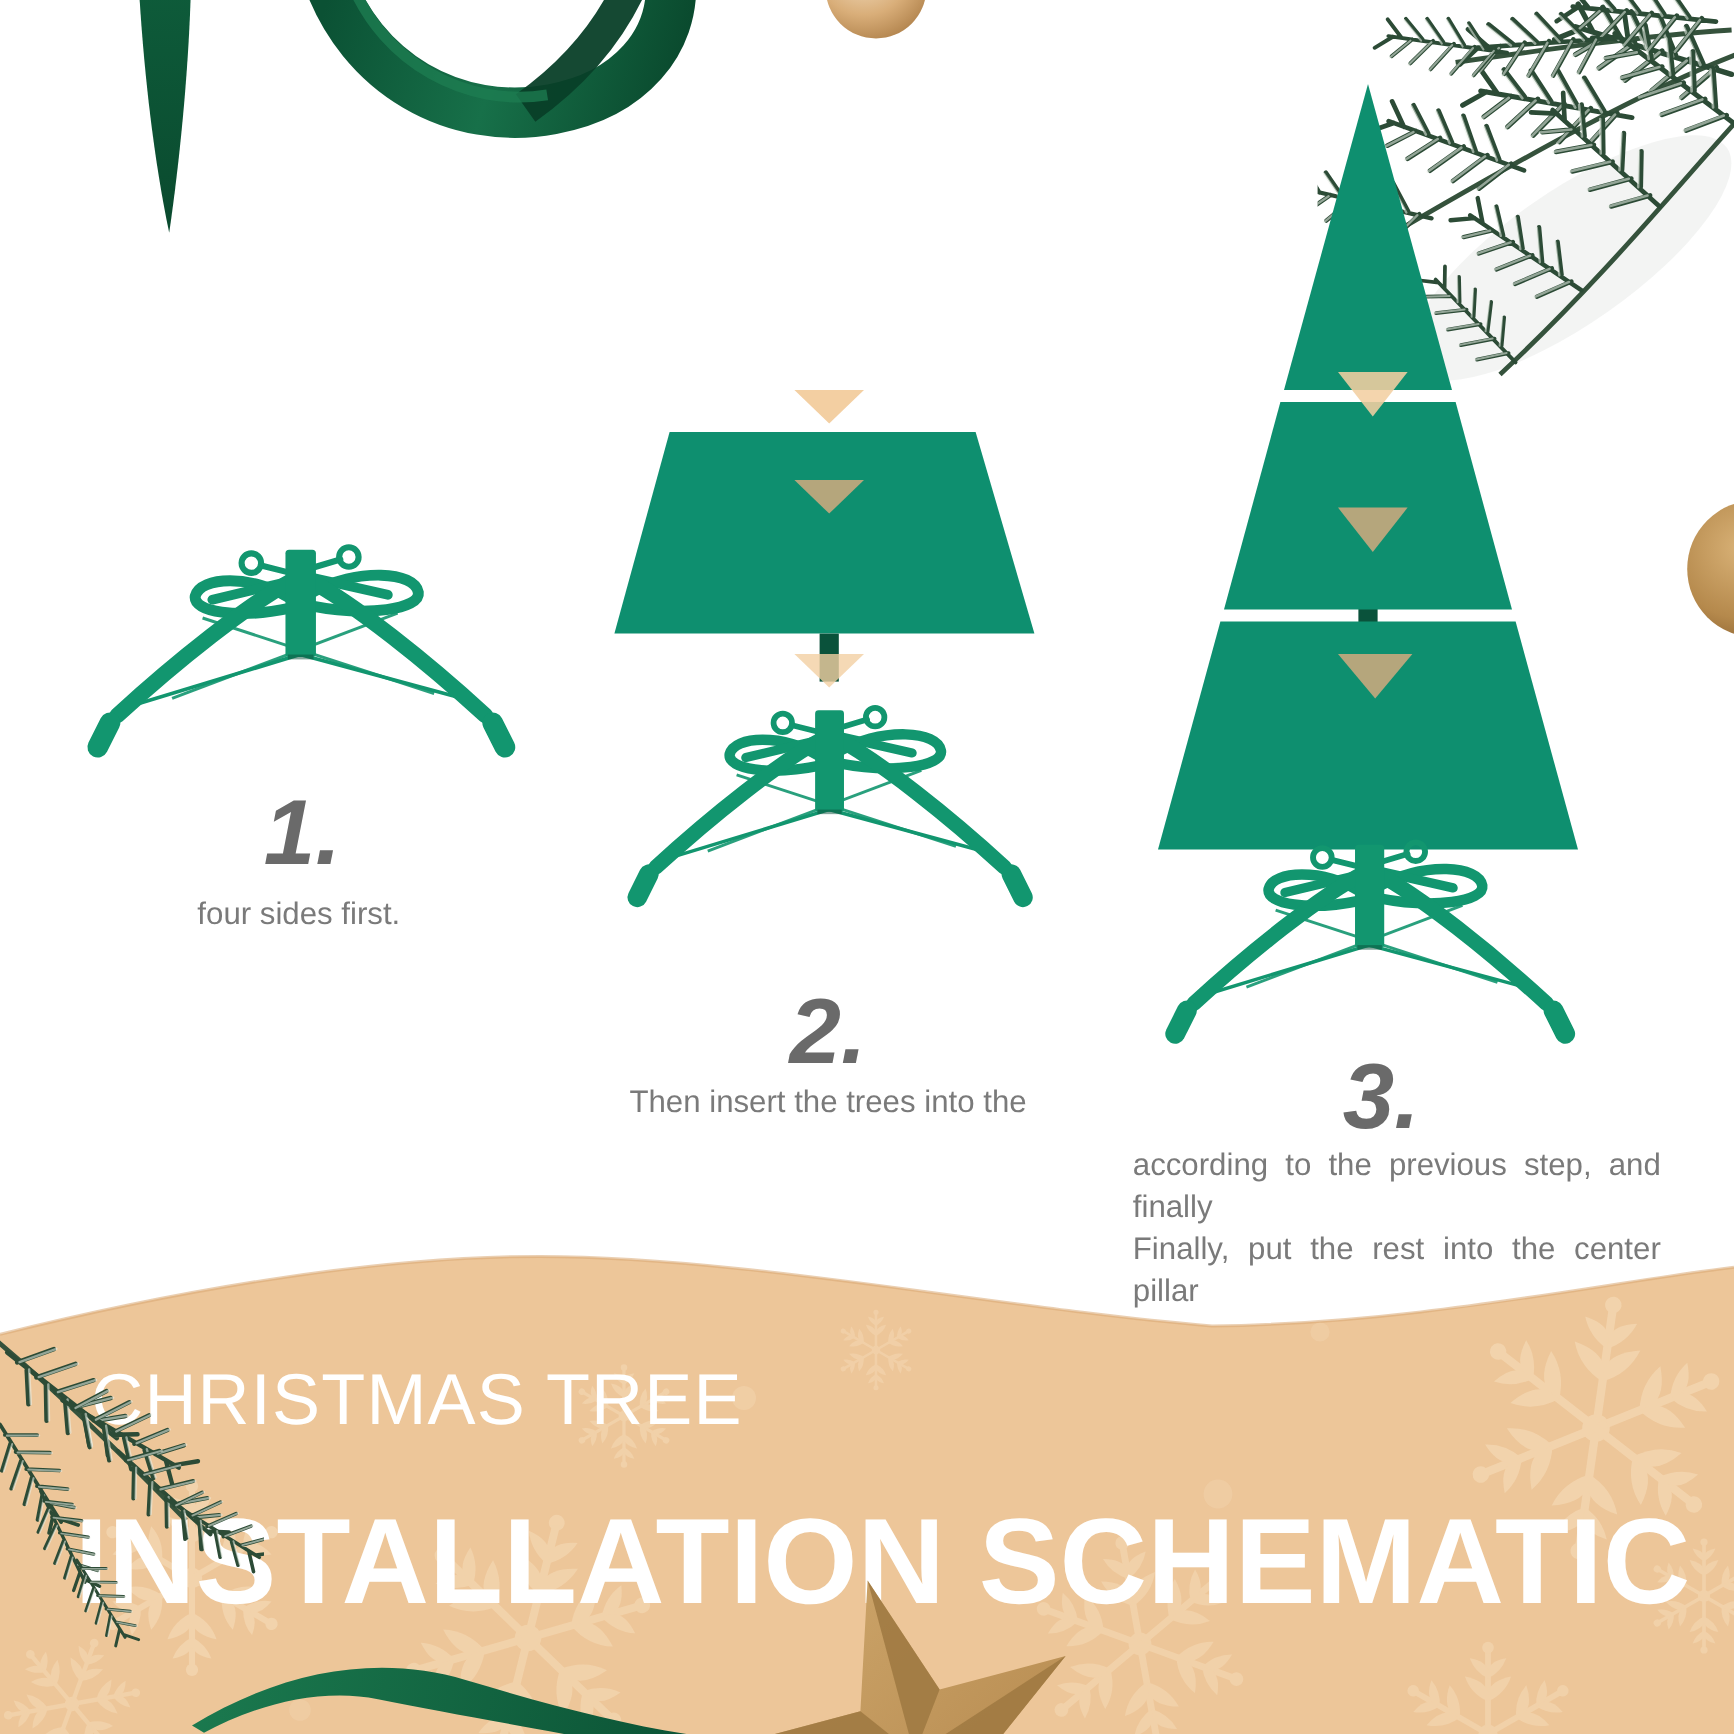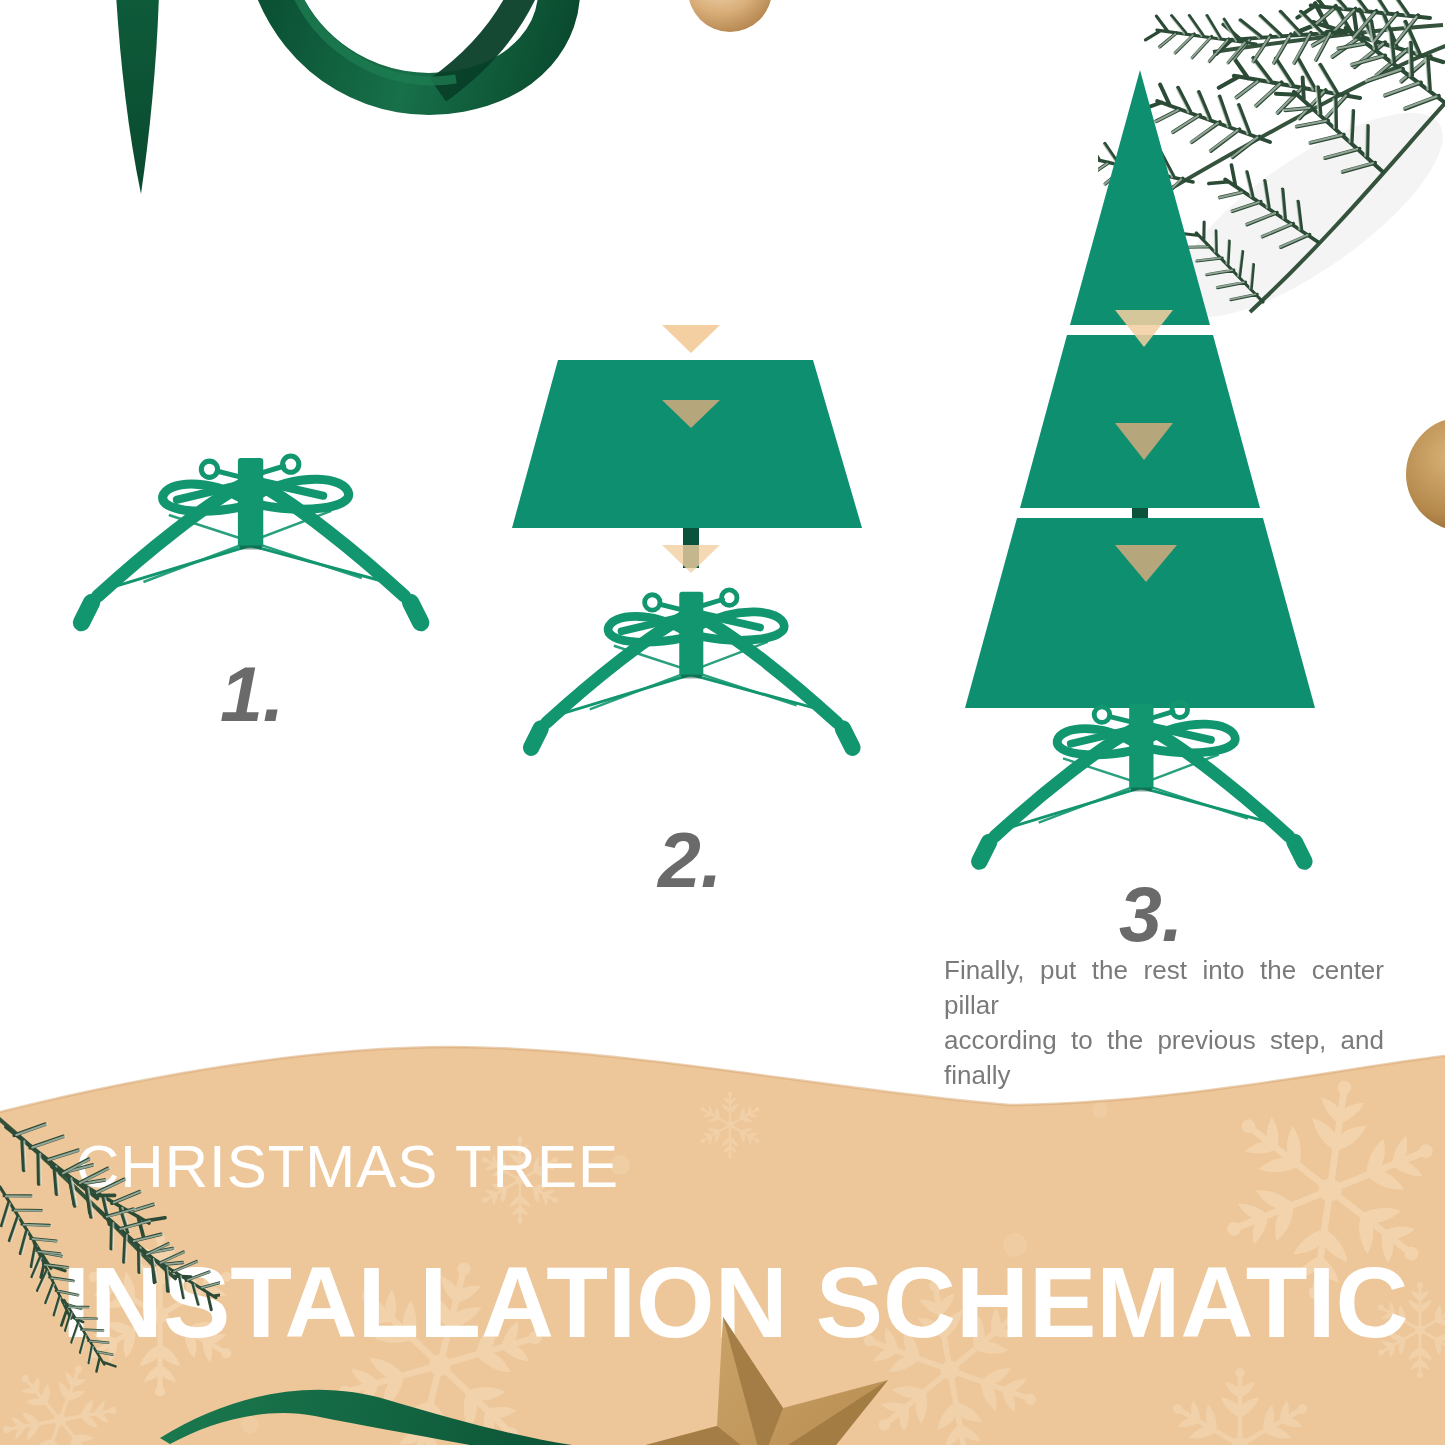--- a/index.html
+++ b/index.html
@@ -190,57 +190,59 @@
   <svg class="abs" style="left:1395px;top:408px" width="50" height="135" viewBox="0 0 50 135">
     <circle cx="68" cy="66" r="57" fill="url(#gBallR)"></circle>
   </svg>
 
   <section>
     <svg class="abs" style="left:57px;top:452px" width="376" height="193" viewBox="0 0 370 190">
       <use href="#stand"></use>
     </svg>
     <div class="num" style="left:92px;top:656px;width:320px">1.</div>
     <div class="cap" style="left:77px;top:744px;width:344px">
+      <div class="cline">four sides first.</div>
     </div>
   </section>
 
   <section>
     <svg class="abs" style="left:500px;top:320px" width="380" height="268" viewBox="0 0 380 268">
       <polygon points="162,5 220,5 191,33" class="f-tan"></polygon>
       <polygon points="58,40 313,40 362,208 12,208" class="f-green"></polygon>
       <polygon points="162,80 220,80 191,108" class="f-khaki"></polygon>
       <rect x="183" y="208" width="16" height="40" class="f-dark"></rect>
       <polygon points="162,225 220,225 191,253" class="f-tan" opacity="0.8"></polygon>
     </svg>
     <svg class="abs" style="left:508px;top:586px" width="356" height="183" viewBox="0 0 370 190">
       <use href="#stand"></use>
     </svg>
     <div class="num" style="left:530px;top:822px;width:320px">2.</div>
     <div class="cap" style="left:508px;top:901px;width:364px">
+      <div class="cline">Then insert the trees into the</div>
     </div>
   </section>
 
   <section>
     <svg class="abs" style="left:950px;top:60px" width="380" height="660" viewBox="0 0 380 660">
       <rect x="182" y="438" width="16" height="28" class="f-dark"></rect>
       <rect x="182" y="638" width="16" height="20" class="f-dark"></rect>
       <polygon points="190,10 260,265 120,265" class="f-green"></polygon>
       <polygon points="117,275 263,275 310,448 70,448" class="f-green"></polygon>
       <polygon points="67,458 313,458 365,648 15,648" class="f-green"></polygon>
       <polygon points="165,250 223,250 194,287" class="f-tan" opacity="0.88"></polygon>
       <polygon points="165,363 223,363 194,400" class="f-khaki"></polygon>
       <polygon points="165,485 227,485 196,522" class="f-khaki"></polygon>
     </svg>
     <svg class="abs" style="left:956px;top:698px" width="360" height="185" viewBox="0 0 370 190">
       <use href="#stand"></use>
     </svg>
     <div class="num" style="left:991px;top:876px;width:320px">3.</div>
     <div class="cap" style="left:944px;top:953px;width:440px">
+      <div class="jline">according to the previous step, and finally</div>
       <div class="jline">Finally, put the rest into the center pillar</div>
-      <div class="jline">according to the previous step, and finally</div>
     </div>
   </section>
 
   <svg class="abs" style="left:0;top:1095px" width="220" height="330" viewBox="0 0 220 330">
     <path class="pstem" d="M-8,18 C40,58 95,110 155,172"></path>
     <use href="#comb" transform="translate(6,32) rotate(38) scale(1.45)"></use>
     <use href="#comb" transform="translate(52,72) rotate(30) scale(1.4)"></use>
     <use href="#comb" transform="translate(98,114) rotate(42) scale(1.3)"></use>
     <use href="#comb" transform="translate(138,154) rotate(32) scale(1.15)"></use>
     <use href="#comb" transform="translate(0,92) rotate(58) scale(1.2)"></use>

